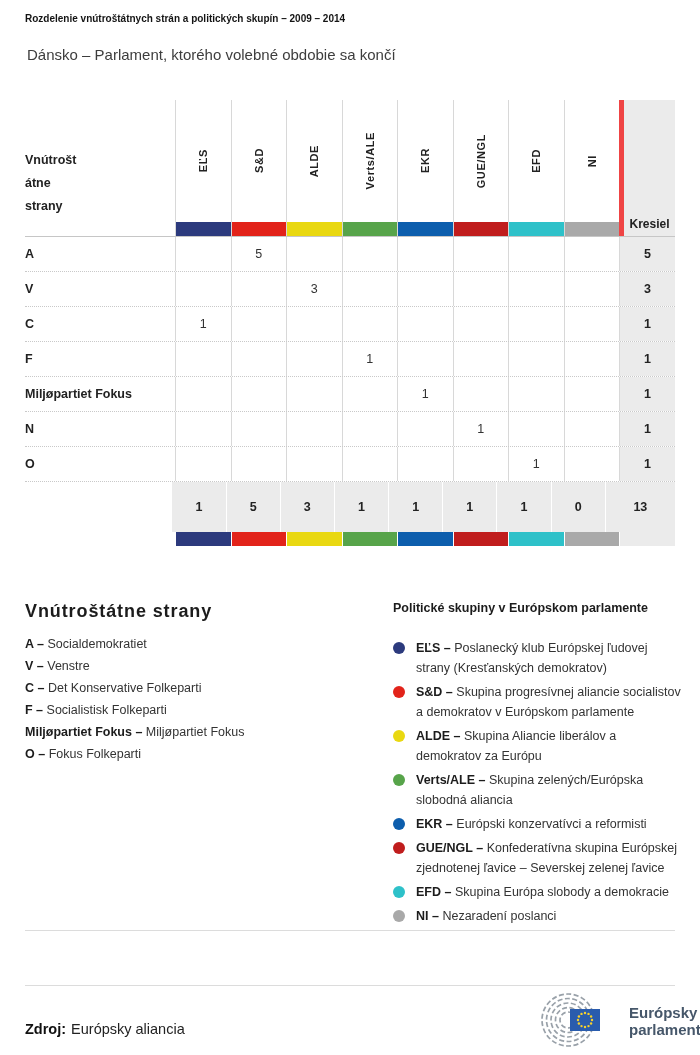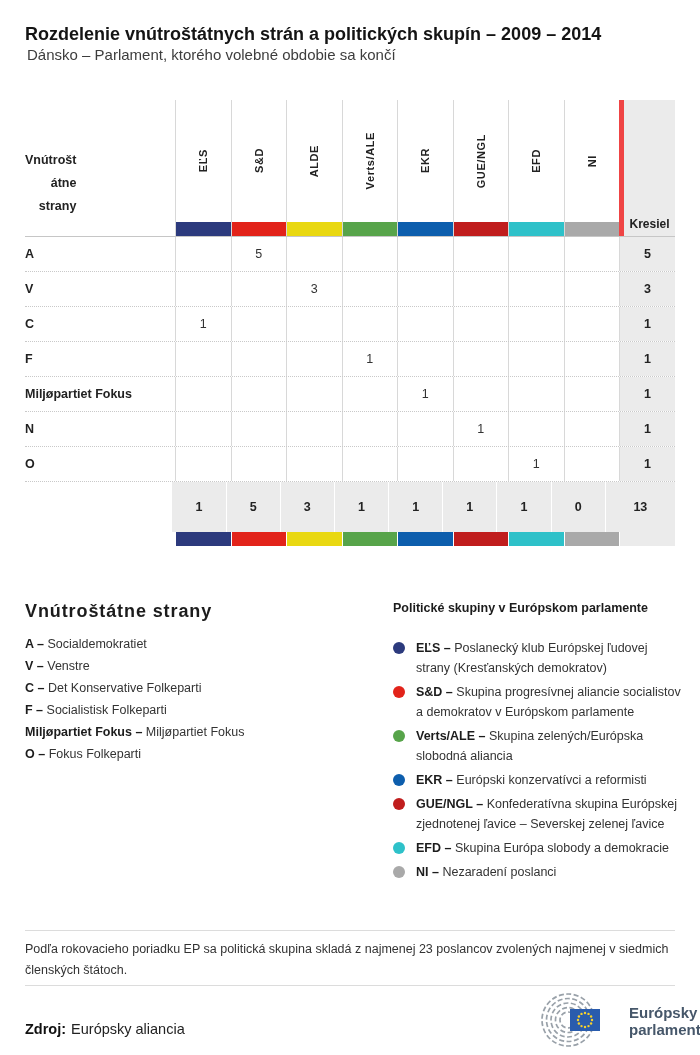--- a/index.html
+++ b/index.html
@@ -1,28 +1,28 @@
 <!DOCTYPE html>
 <html><head>
 <meta charset="utf-8">
 <style>
   html,body{margin:0;padding:0;background:#fff;}
   .page{position:relative;width:700px;height:1055px;background:#ffffff;
         font-family:"Liberation Sans",sans-serif;overflow:hidden;}
 
-  .title{position:absolute;left:25px;top:24px;font-size:18px;font-weight:700;color:#141414;text-align:right;}
+  .title{position:absolute;left:25px;top:13px;font-size:10px;font-weight:700;color:#141414;text-align:right;}
   .subtitle{position:absolute;left:27px;top:46px;font-size:15px;font-weight:400;color:#3d3d3d;}
 
   
   .tbl{position:absolute;left:25px;top:100px;width:650px;}
   .hdr{display:flex;height:136px;border-bottom:1px solid #c6c6c6;}
   .h-label{width:150px;position:relative;}
   .h-label-text{position:absolute;left:0;bottom:18px;font-size:12.5px;font-weight:700;
                 color:#222;line-height:23px;}
-  .h-label-text span{display:block;text-align:right;}
+  .h-label-text span{display:block;}
   .h-col{width:55.5px;box-sizing:border-box;border-left:1px solid #d8d8d8;
          display:flex;flex-direction:column;}
   .h-rot{flex:1;display:flex;align-items:center;justify-content:center;}
   .h-rot span{writing-mode:vertical-rl;transform:rotate(180deg);font-weight:700;
               font-size:11px;letter-spacing:0.6px;color:#222;white-space:nowrap;}
   .h-bar{height:14px;}
   .h-kresiel{width:56px;box-sizing:border-box;border-left:5px solid #ef4444;background:#ebebeb;
              display:flex;align-items:flex-end;justify-content:center;
              font-weight:700;font-size:12px;color:#222;padding-bottom:5px;}
 
@@ -263,20 +263,24 @@
     <div class="lg-title">Politické skupiny v Európskom parlamente</div>
     <div class="group-item">
         <span class="dot" style="background: rgb(44, 58, 125);"></span>
         <span class="group-text"><span class="group-abbr">EĽS – </span><span>Poslanecký klub Európskej ľudovej strany (Kresťanských demokratov)</span></span>
       </div>
     <div class="group-item">
         <span class="dot" style="background: rgb(226, 35, 26);"></span>
         <span class="group-text"><span class="group-abbr">S&amp;D – </span><span>Skupina progresívnej aliancie socialistov a demokratov v Európskom parlamente</span></span>
       </div>
     <div class="group-item">
+        <span class="dot" style="background: rgb(233, 216, 17);"></span>
+        <span class="group-text"><span class="group-abbr">ALDE – </span><span>Skupina Aliancie liberálov a demokratov za Európu</span></span>
+      </div>
+    <div class="group-item">
         <span class="dot" style="background: rgb(87, 164, 74);"></span>
         <span class="group-text"><span class="group-abbr">Verts/ALE – </span><span>Skupina zelených/Európska slobodná aliancia</span></span>
       </div>
     <div class="group-item">
         <span class="dot" style="background: rgb(13, 94, 173);"></span>
         <span class="group-text"><span class="group-abbr">EKR – </span><span>Európski konzervatívci a reformisti</span></span>
       </div>
     <div class="group-item">
         <span class="dot" style="background: rgb(192, 29, 29);"></span>
         <span class="group-text"><span class="group-abbr">GUE/NGL – </span><span>Konfederatívna skupina Európskej zjednotenej ľavice – Severskej zelenej ľavice</span></span>
@@ -285,21 +289,20 @@
         <span class="dot" style="background: rgb(46, 193, 201);"></span>
         <span class="group-text"><span class="group-abbr">EFD – </span><span>Skupina Európa slobody a demokracie</span></span>
       </div>
     <div class="group-item">
         <span class="dot" style="background: rgb(169, 169, 169);"></span>
         <span class="group-text"><span class="group-abbr">NI – </span><span>Nezaradení poslanci</span></span>
       </div>
   </div>
 
   <div class="rule rule1"></div>
-  <div class="footnote">Podľa rokovacieho poriadku EP sa politická skupina skladá z najmenej 23 poslancov zvolených najmenej v siedmich členských štátoch.</div>
   <div class="rule rule2"></div>
 
   <div class="source">
     <span class="src-label">Zdroj:</span><span>Európsky aliancia</span>
   </div>
 
   <div class="logo">
     <svg width="94" height="60" viewBox="0 0 94 60">
       <g fill="none" stroke="#99a1a9" stroke-width="1.7" stroke-dasharray="5 2.5">
         <circle cx="40" cy="29" r="8"></circle>

